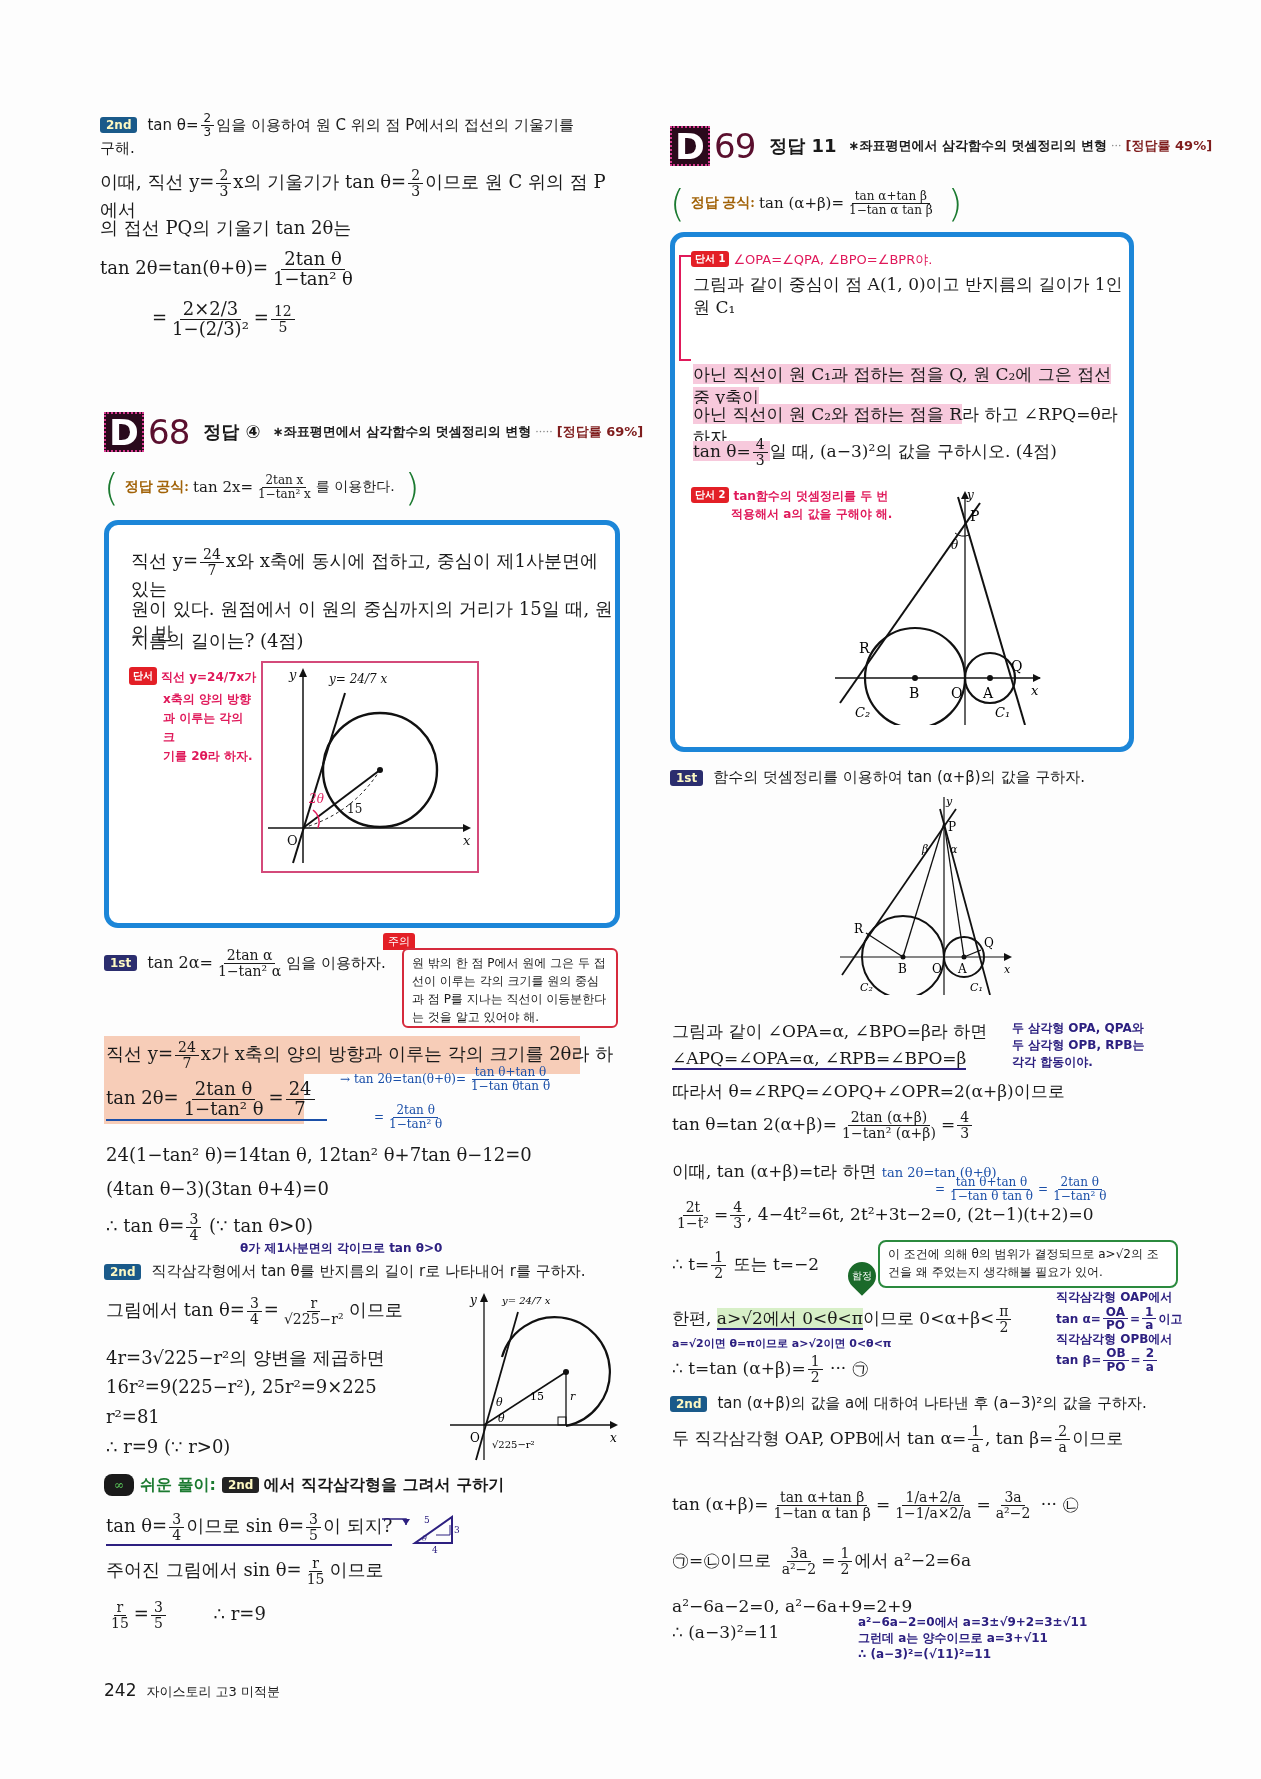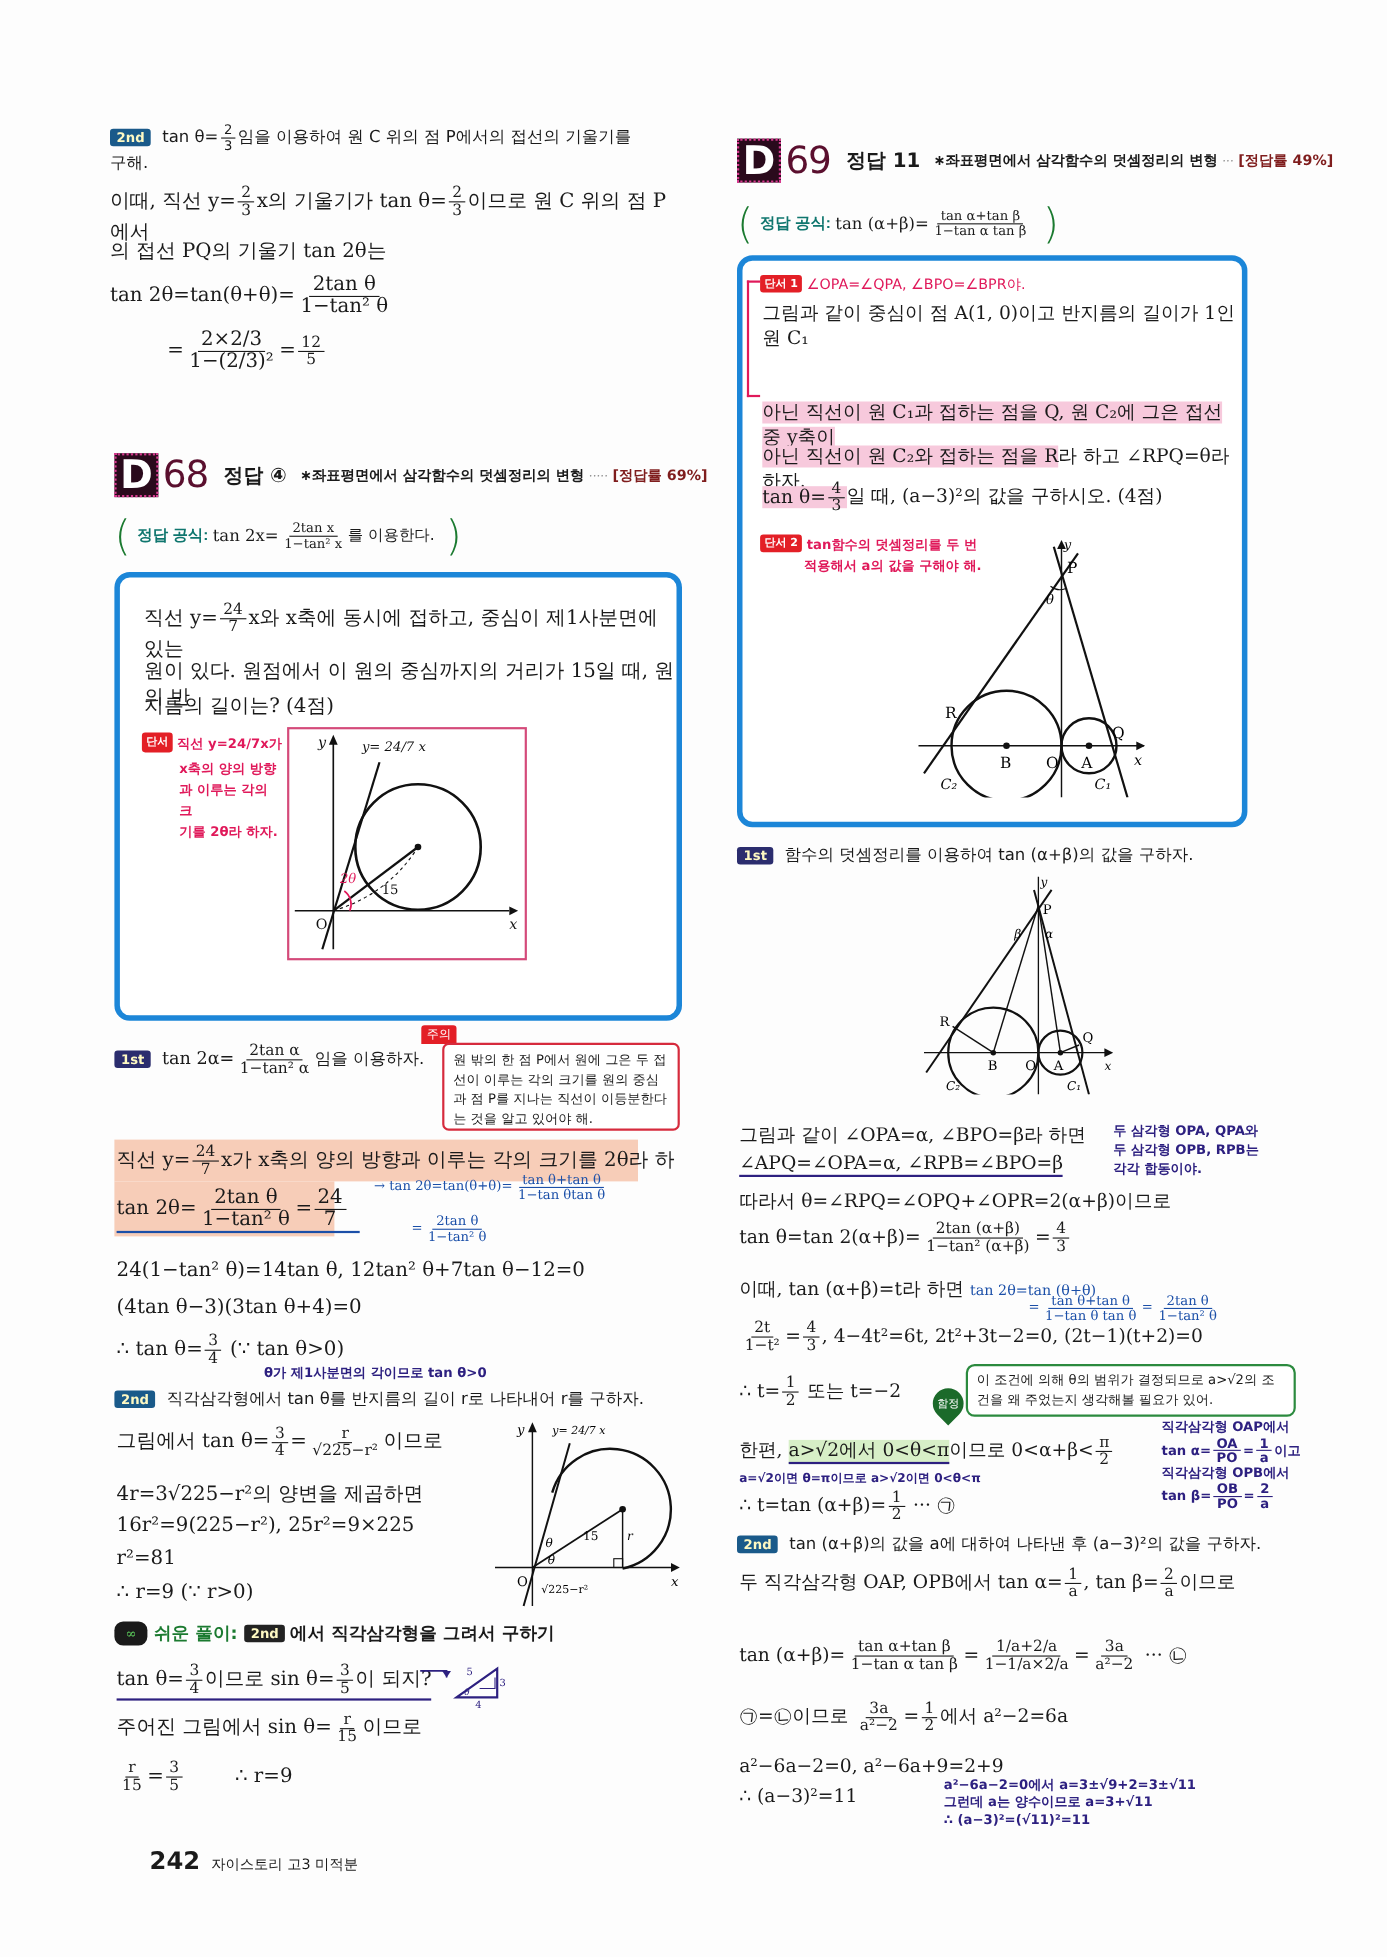--- a/index.html
+++ b/index.html
@@ -20,21 +20,21 @@
 
   .dbadge { display: inline-flex; align-items: center; justify-content: center; width: 40px; height: 40px; background: #2a0a1c; color: #fff; font-family: "DejaVu Sans", sans-serif; font-weight: bold; font-size: 36px; border: 2px dotted #d63a8f; }
   .dnum { font-family: "DejaVu Sans", sans-serif; font-size: 34px; color: #5a0f2e; margin-left: 4px; letter-spacing: -1px; }
   .dans { font-family: "DejaVu Sans", sans-serif; font-weight: bold; font-size: 18px; margin-left: 14px; }
   .dtopic { font-family: "DejaVu Sans", sans-serif; font-size: 13px; margin-left: 12px; font-weight: bold; }
   .drate { font-family: "DejaVu Sans", sans-serif; font-size: 13px; color: #7f1d1d; font-weight: bold; }
   .dots { color: #888; font-size: 11px; }
 
   .formula-box { display: flex; align-items: center; }
   .bracket { font-size: 38px; color: #1b7a30; font-family: "DejaVu Sans", sans-serif; font-weight: 300; line-height: 1; }
-  .formula-label { color: #0f766e; font-family: Liberation Sans, sans-serif; font-weight: bold; font-size: 14px; margin: 0 4px 0 6px; }
+  .formula-label { color: #a16207; font-family: Liberation Serif, serif; font-weight: bold; font-size: 14px; margin: 0 4px 0 6px; }
 
   .problem-box { border: 5px solid #1c86d8; border-radius: 14px; background: #fff; }
   .hint-red { color: #e0195a; font-family: "DejaVu Sans", sans-serif; font-weight: bold; font-size: 12px; }
   .hint-tag { display: inline-block; background: #e31f26; color: #fff; font-family: "DejaVu Sans", sans-serif; font-size: 10px; font-weight: bold; padding: 1px 4px; border-radius: 3px; margin-right: 4px; vertical-align: middle; }
   .blue-note { color: #1b4fa8; font-size: 13px; }
   .navy-note { color: #2d2080; font-family: "DejaVu Sans", sans-serif; font-size: 12px; font-weight: bold; }
   .pink-hl { background: #f7c9dc; }
   .salmon-hl { background: #f7cdb8; }
   .green-hl { background: #d7efc7; }
   .ul-navy { border-bottom: 2px solid #2d2080; }
@@ -263,21 +263,21 @@
       <span class="num">r</span>
       <span class="den">15</span>
     </span>=<span class="frac small">
       <span class="num">3</span>
       <span class="den">5</span>
     </span>
   <span style="margin-left:40px;">∴ r=9</span>
 </div>
 
 <div class="abs" style="left:104px; top:1680px; display:flex; align-items:baseline;">
-  <span class="sans" style="font-weight:bold; font-size:22px; margin-right:10px;margin-left:32px;">242</span>
+  <span class="sans" style="font-weight:normal; font-size:17px; margin-right:10px;">242</span>
   <span class="sans" style="font-size:13px;">자이스토리 고3 미적분</span>
 </div>
 
 <div class="abs" style="left:670px; top:126px; display:flex; align-items:center;">
   <span class="dbadge">D</span>
   <span class="dnum">69</span>
   <span class="dans">정답 11</span>
   <span class="dtopic">∗좌표평면에서 삼각함수의 덧셈정리의 변형</span>
   <span class="dots" style="margin:0 4px;">···</span>
   <span class="drate">[정답률 49%]</span>

